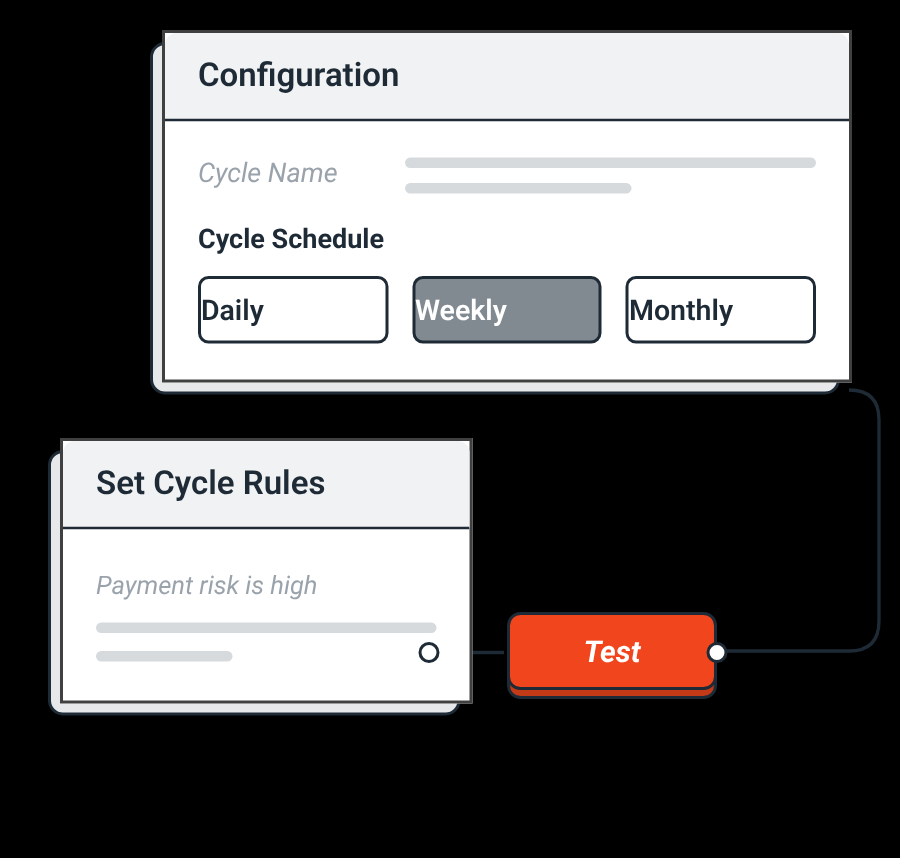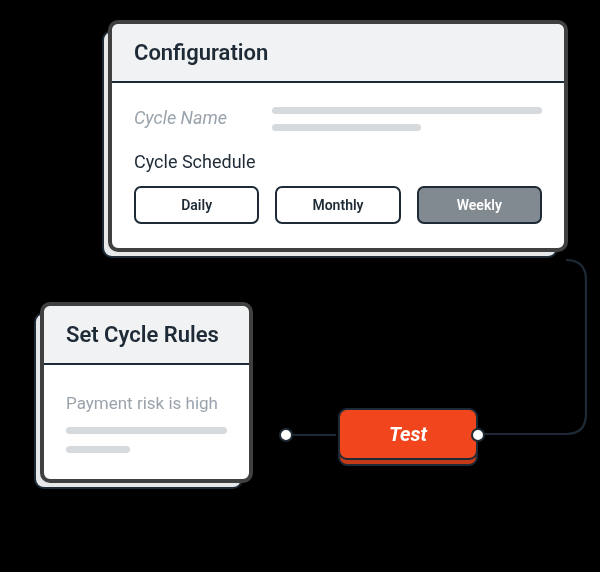--- a/index.html
+++ b/index.html
@@ -14,22 +14,22 @@
   }
   .stage {
     position: relative;
     width: 600px;
     height: 572px;
   }
   
   .card {
     position: absolute;
     background: #fff;
-    border: 4px solid #404040;
-    border-radius: 10px;
+    border: 2px solid #404040;
+    border-radius: 0;
   }
   .card::before {
     
     content: "";
     position: absolute;
     inset: -2px;
     border: 2px solid #1e2b36;
     border-radius: 10px;
     background: #e6e8ea;
     z-index: -1;
@@ -76,32 +76,32 @@
   .ph {
     height: 7px;
     background: #d7dadd;
     border-radius: 4px;
   }
   .ph.long { width: 100%; }
   .ph.short { width: 55%; }
   .section-label {
     color: #1e2b36;
     font-size: 18px;
-    font-weight: 400;
+    font-weight: 700;
     margin: 20px 0 14px 0;
   }
   .seg-row {
     display: flex;
     gap: 16px;
   }
   .seg {
     flex: 1;
-    text-align: center;
+    text-align: left;
     padding: 9px 0;
-    font-size: 14px;
+    font-size: 19px;
     font-weight: 600;
     border: 2px solid #1e2b36;
     border-radius: 7px;
     background: #fff;
     color: #1e2b36;
     position: relative;
   }
   .seg::before {
     content: "";
     position: absolute;
@@ -114,29 +114,30 @@
   }
   .seg.active {
     background: #808a90;
     color: #fff;
   }
   .seg.active::before { background: #6d7880; }
 
   
   .rules {
     left: 40px;
-    top: 302px;
-    width: 213px;
+    top: 292px;
+    width: 275px;
   }
   .rules .card-body {
     padding: 20px 22px 26px 22px;
   }
   .rule-line {
     color: #9aa3ac;
     font-size: 17px;
+    font-style: italic;
     margin: 8px 0 14px 0;
   }
   .rules .ph { margin-top: 6px; }
   .rules .ph + .ph { margin-top: 12px; }
 
   
   .test-btn {
     position: absolute;
     left: 338px;
     top: 408px;
@@ -197,22 +198,22 @@
       <div class="row">
         <div class="label">Cycle Name</div>
         <div class="ph-lines">
           <div class="ph long"></div>
           <div class="ph short"></div>
         </div>
       </div>
       <div class="section-label">Cycle Schedule</div>
       <div class="seg-row">
         <div class="seg">Daily</div>
+        <div class="seg active">Weekly</div>
         <div class="seg">Monthly</div>
-        <div class="seg active">Weekly</div>
       </div>
     </div>
   </div>
 
   <div class="card rules">
     <div class="card-header">Set Cycle Rules</div>
     <div class="card-body">
       <div class="rule-line">Payment risk is high</div>
       <div class="ph long"></div>
       <div class="ph short" style="width:40%"></div>

